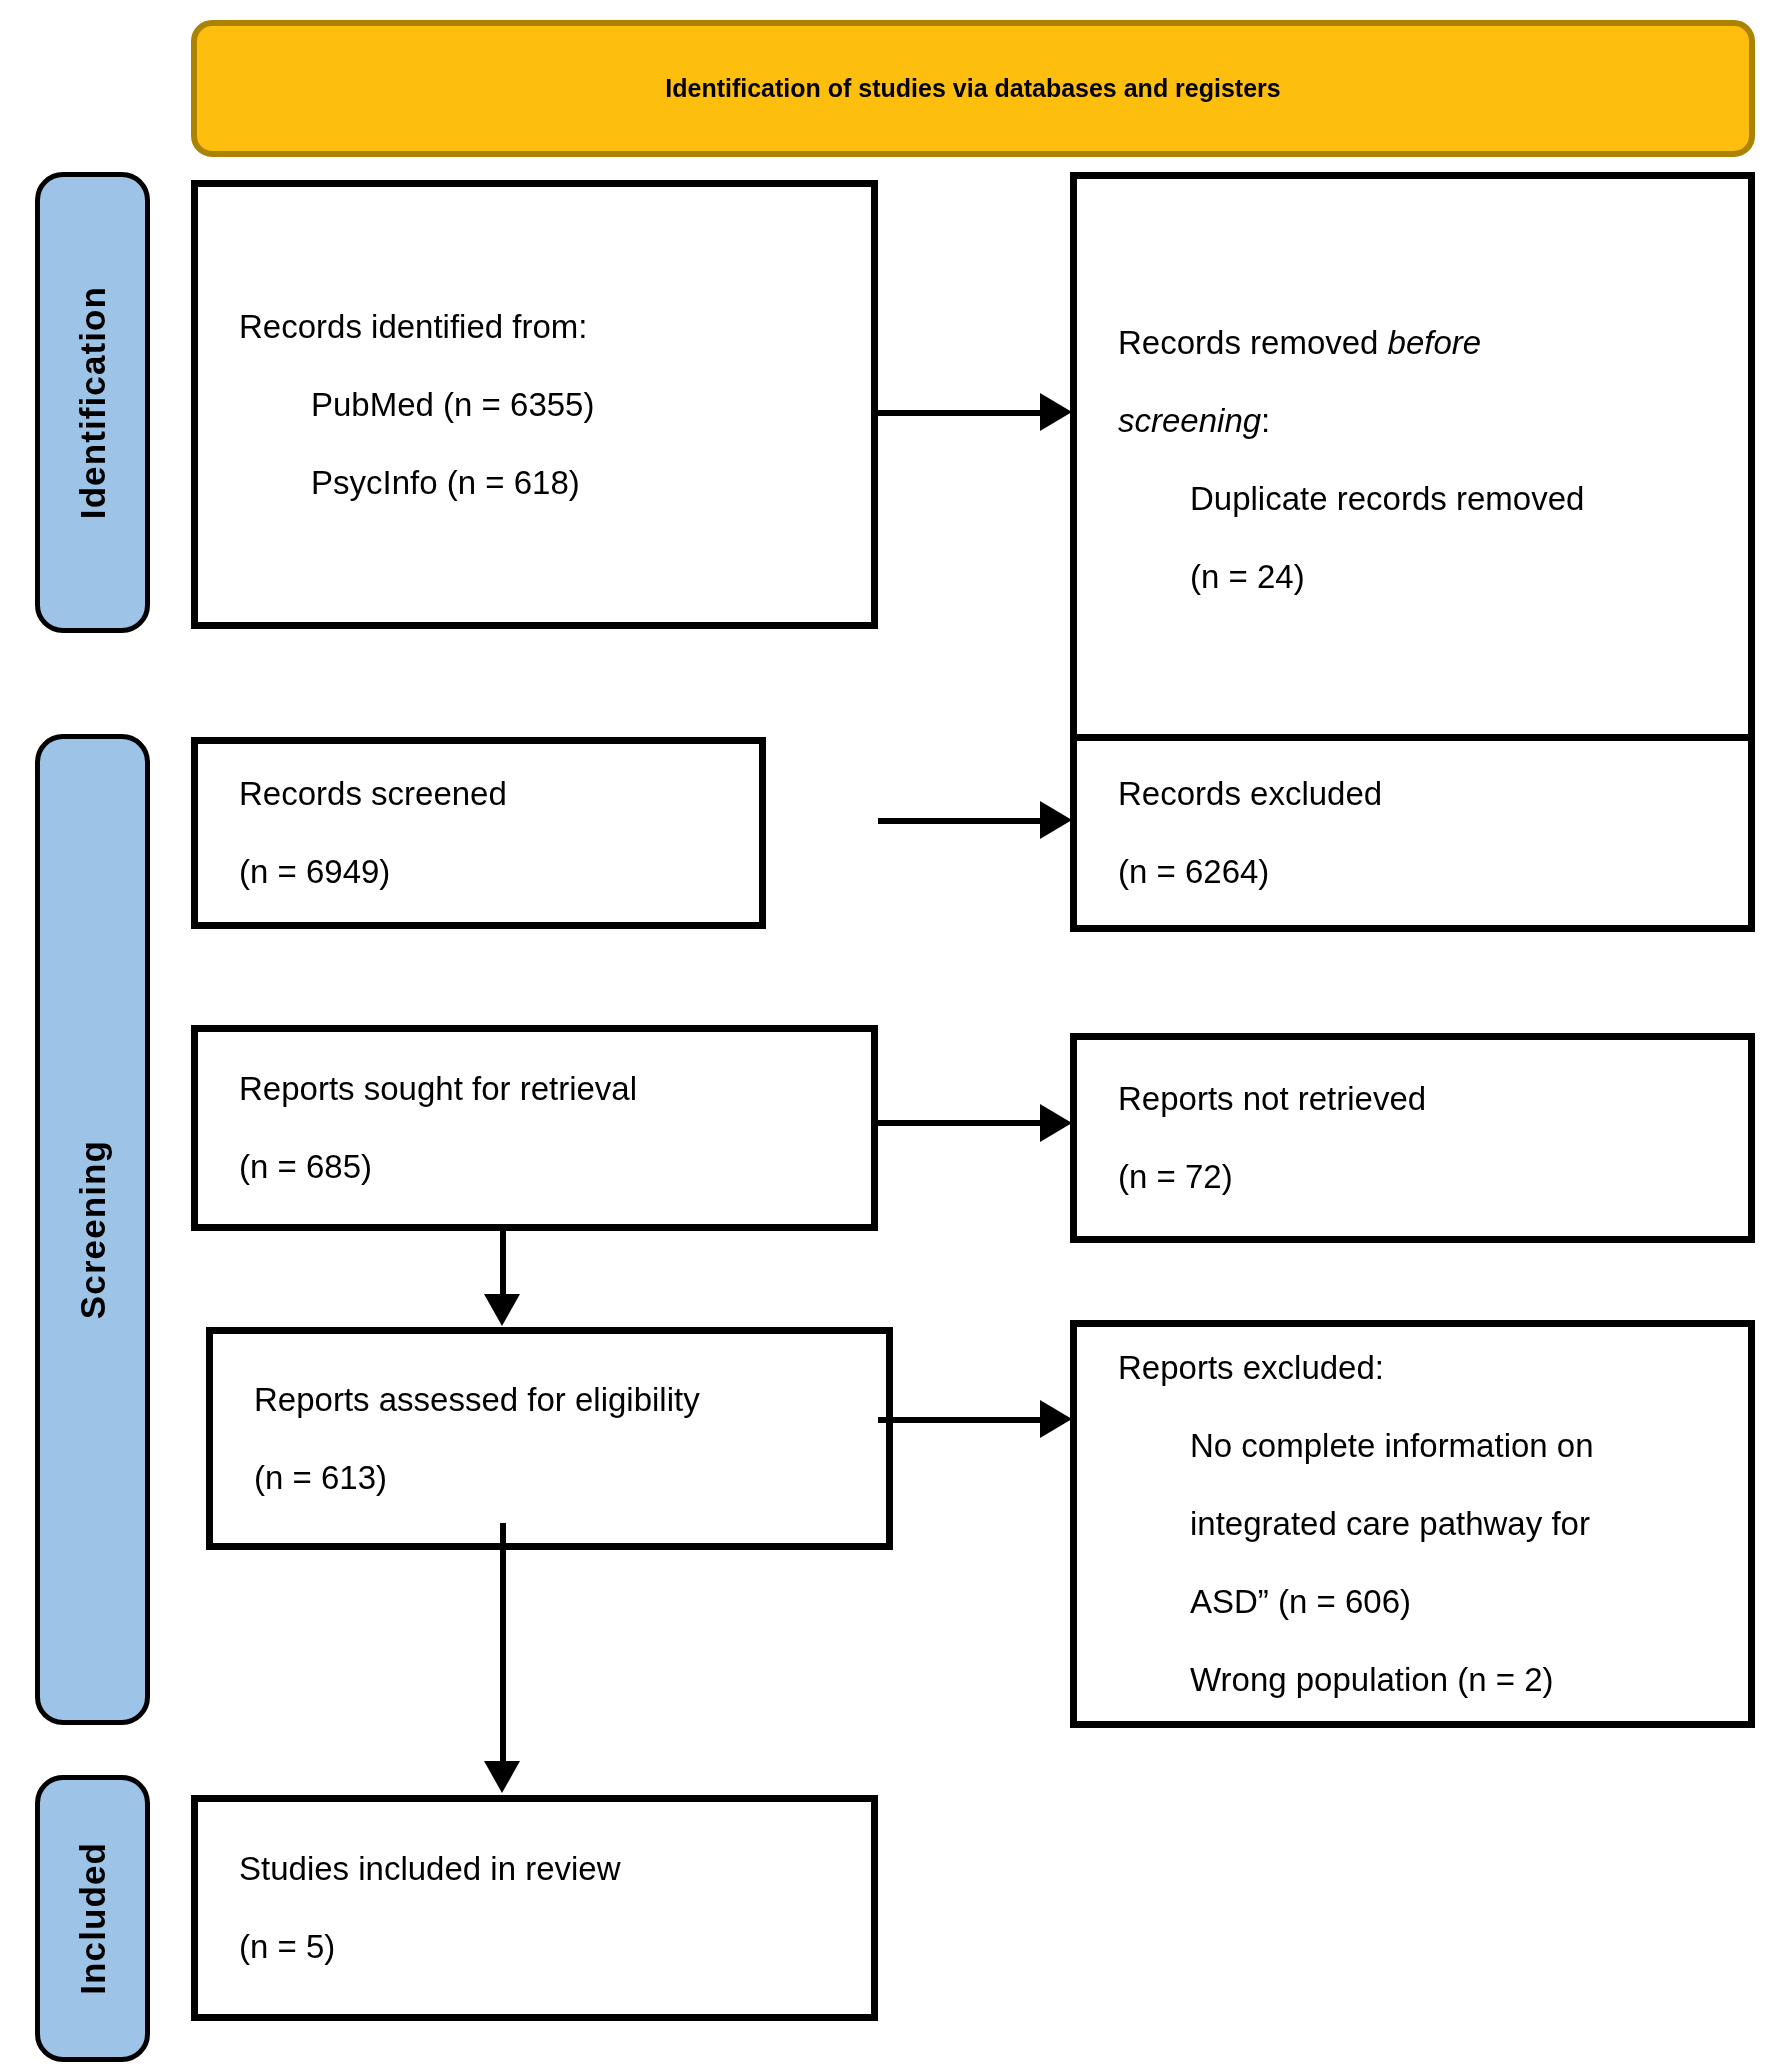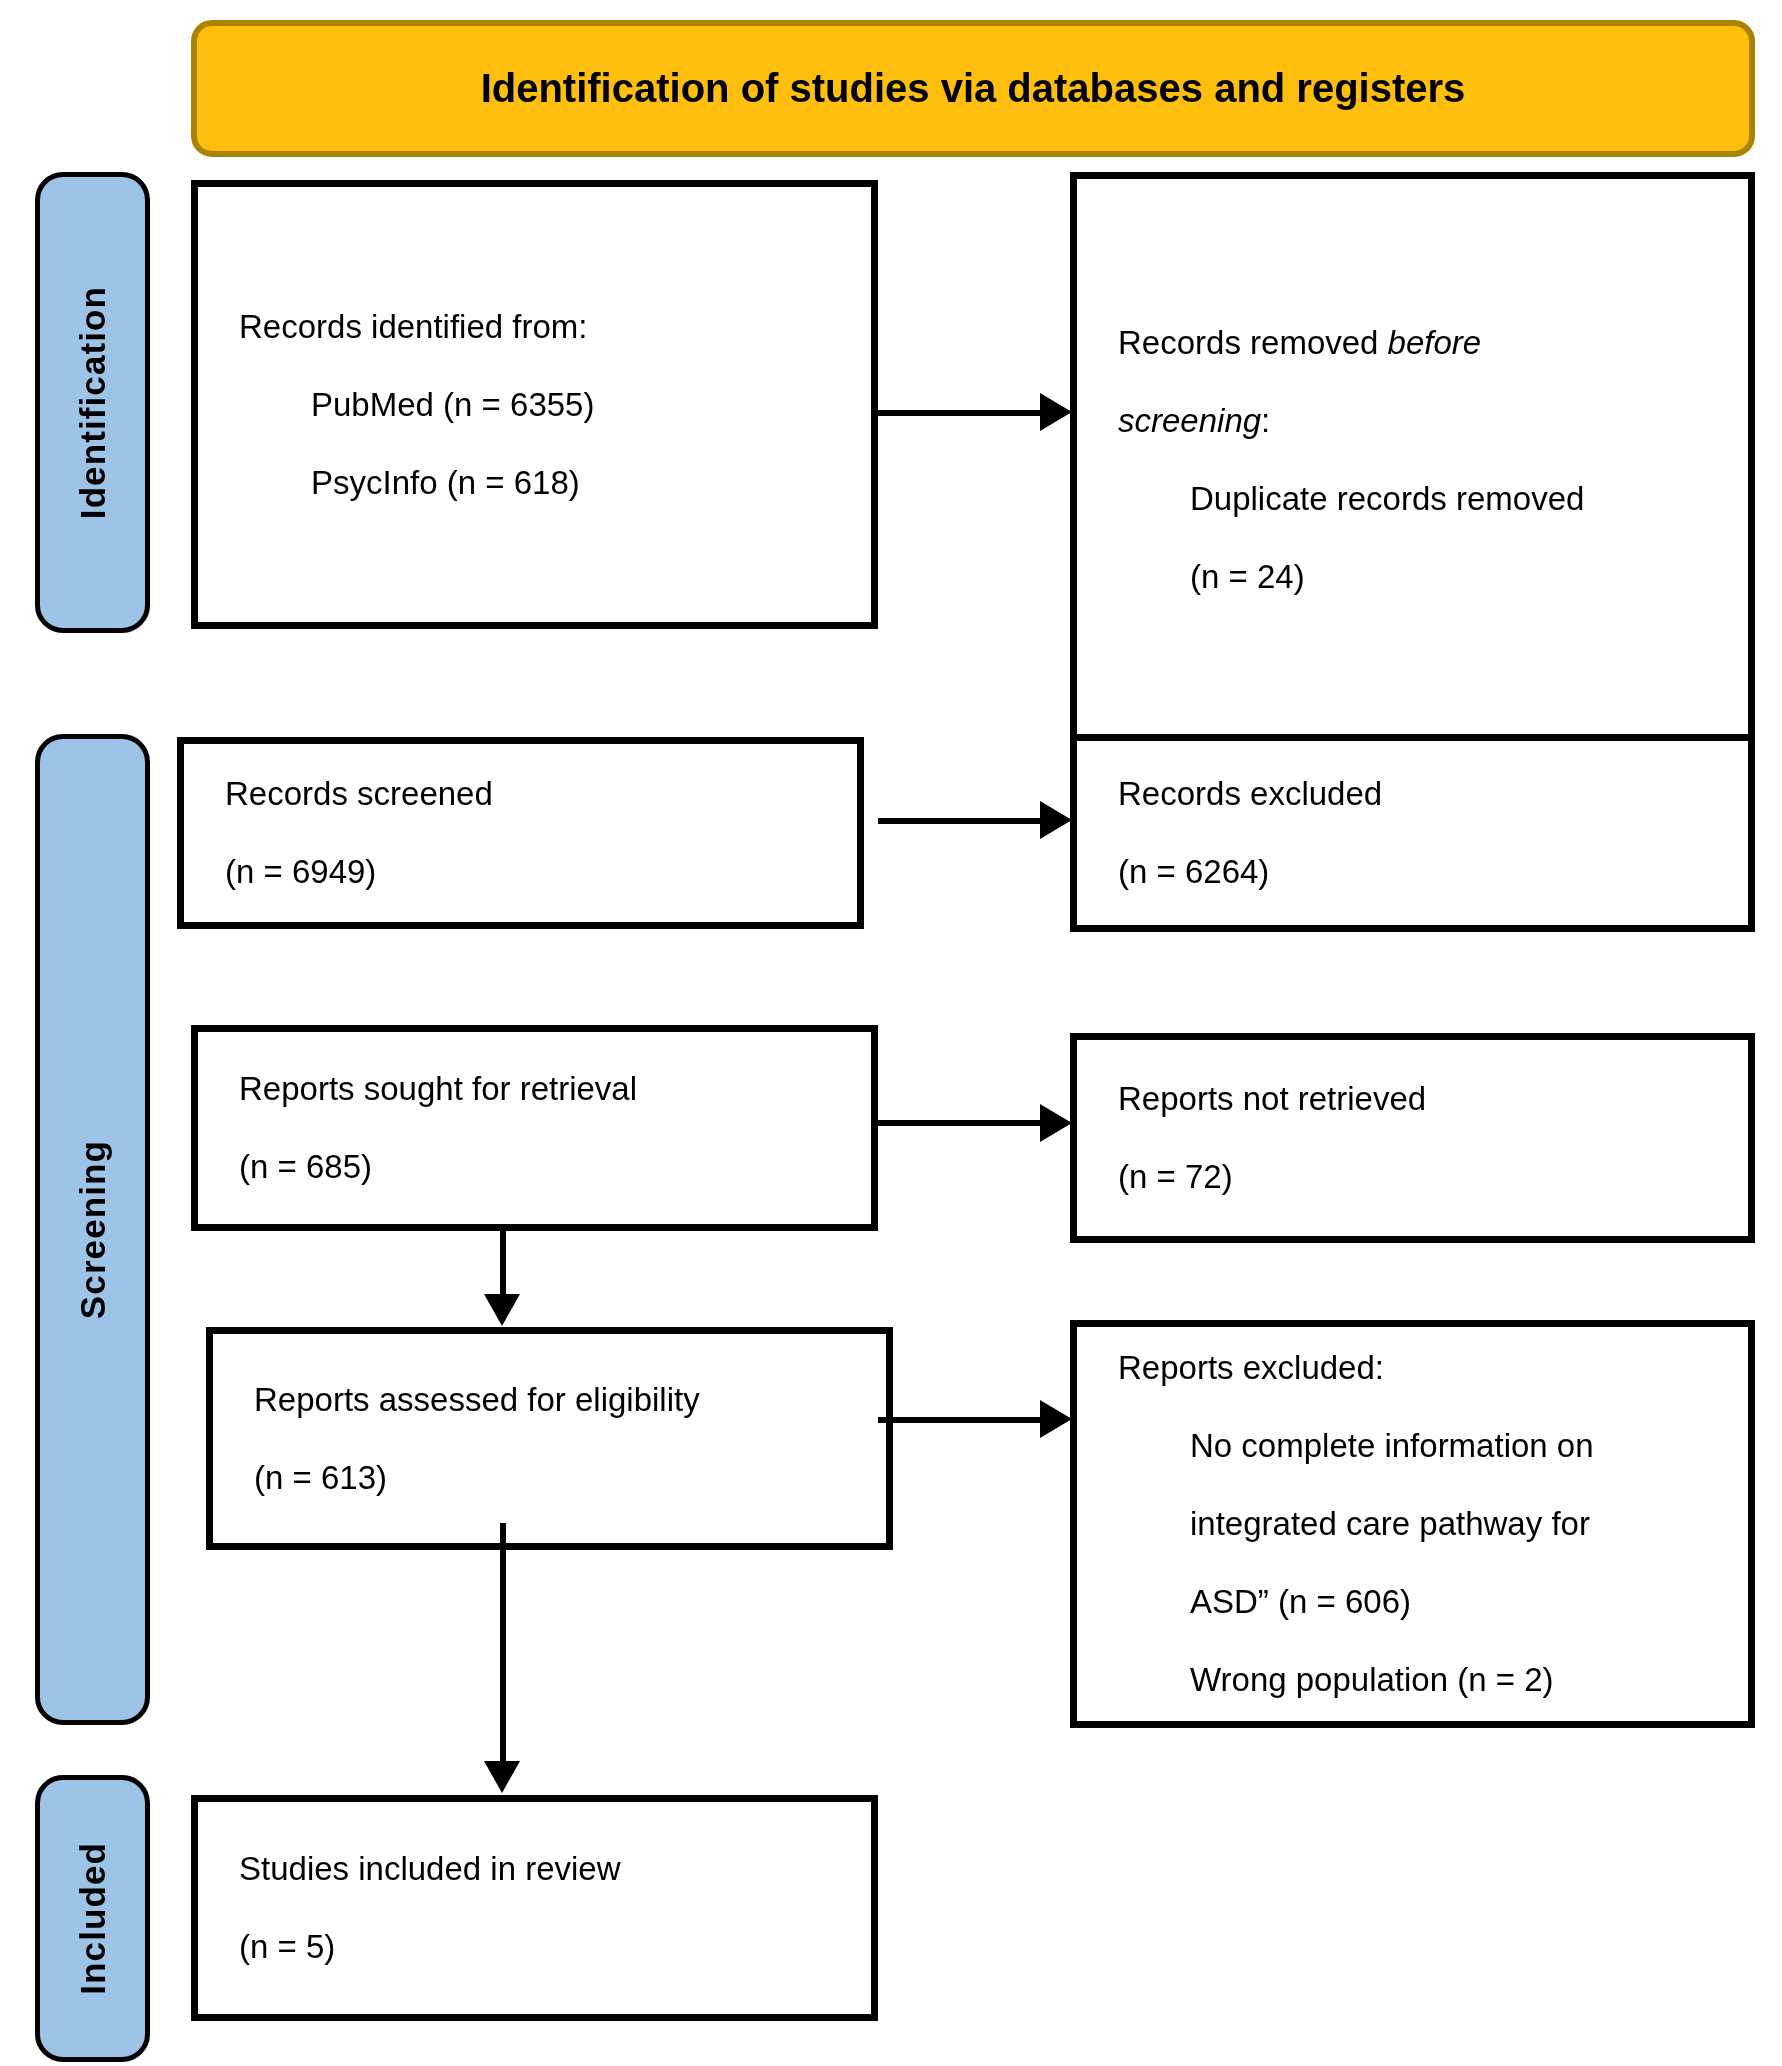--- a/index.html
+++ b/index.html
@@ -27,21 +27,21 @@
   .banner {
     position: absolute;
     left: 191px; top: 20px;
     width: 1564px; height: 137px;
     background: var(--banner-fill);
     border: 6.6px solid var(--banner-border);
     border-radius: 21px;
     display: flex; align-items: center; justify-content: center;
   }
   .banner span {
-    font-size: 40px;
+    font-size: 25px;
     font-weight: bold;
     white-space: nowrap;
   }
 
   
   .stage {
     position: absolute;
     left: 35px;
     width: 115px;
     background: var(--stage-fill);
@@ -74,21 +74,21 @@
   .box .line {
     font-size: 33px;
     line-height: 78px;
     white-space: nowrap;
   }
   .box .line.indent { padding-left: 72px; }
   .box .italic { font-style: italic; }
 
   #box-records-identified   { left: 191px;  top: 180px;  width: 687px; height: 449px; }
   #box-records-removed      { left: 1070px; top: 172px;  width: 685px; height: 576px; }
-  #box-records-screened     { left: 177px;  top: 737px; width: 687px; height: 192px; }
+  #box-records-screened     { left: 191px;  top: 737px; width: 575px; height: 192px; }
   #box-records-excluded     { left: 1070px; top: 734px; width: 685px; height: 198px; }
   #box-reports-sought       { left: 191px;  top: 1025px; width: 687px; height: 206px; }
   #box-reports-not-retrieved{ left: 1070px; top: 1025px; width: 685px; height: 210px; margin-top: 8px; }
   #box-reports-assessed     { left: 206px;  top: 1327px; width: 687px; height: 223px; }
   #box-reports-excluded     { left: 1070px; top: 1320px; width: 685px; height: 408px; }
   #box-studies-included     { left: 191px;  top: 1795px; width: 687px; height: 226px; }
 
   
   .hline {
     position: absolute;

